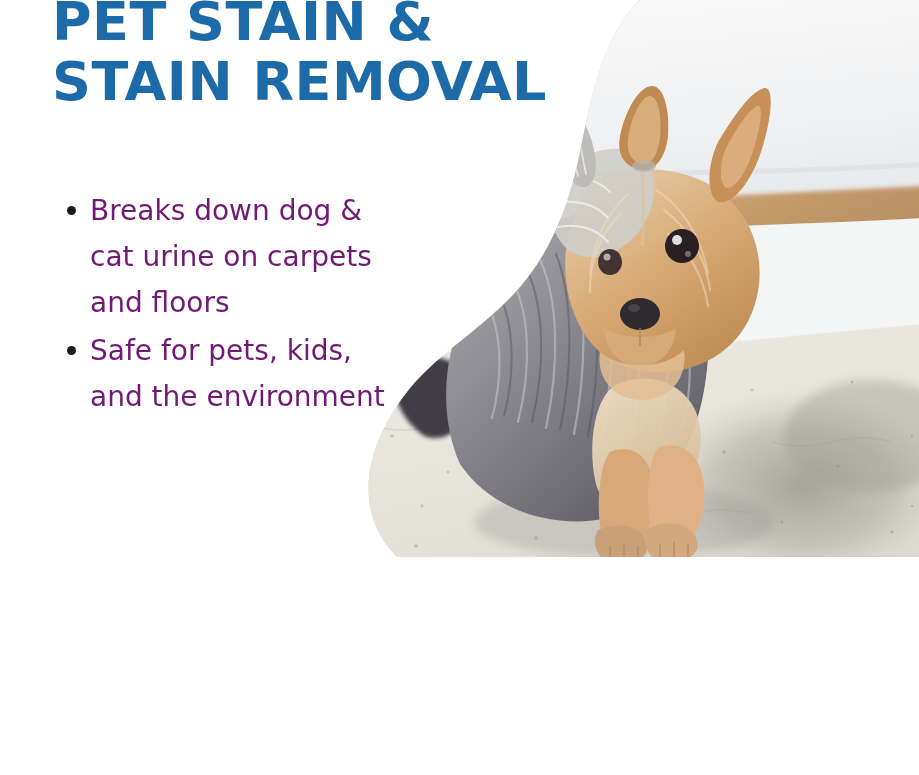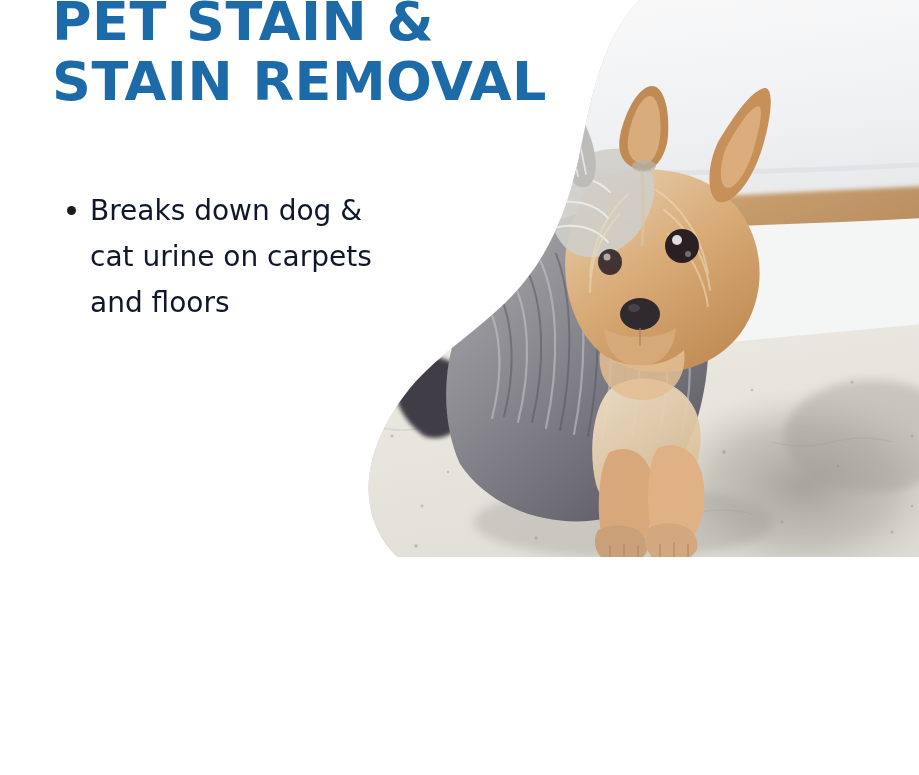--- a/index.html
+++ b/index.html
@@ -43,21 +43,21 @@
     top: 188px;
     width: 330px;
     z-index: 30;
   }
   .bullet-item {
     position: relative;
     padding-left: 32px;
     margin-bottom: 2px;
     font-size: 28px;
     line-height: 1.64;
-    color: #0f172a;
+    color: #701a75;
     font-weight: 400;
   }
   .bullet-dot {
     position: absolute;
     left: 9px;
     top: 18px;
     width: 9px;
     height: 9px;
     border-radius: 50%;
     background: #1c1c1c;
@@ -329,20 +329,24 @@
   <div class="headline">
     <div class="headline-line">PET STAIN &amp;</div>
     <div class="headline-line">STAIN REMOVAL</div>
   </div>
 
   <div class="bullets">
     <div class="bullet-item">
       <span class="bullet-dot"></span>
       <span>Breaks down dog &amp; cat urine on carpets and floors</span>
     </div>
+    <div class="bullet-item">
+      <span class="bullet-dot"></span>
+      <span>Safe for pets, kids, and the environment</span>
+    </div>
   </div>
 
   <div class="ribbon-wrap">
     <svg class="ribbon-svg" viewBox="0 0 919 64" preserveAspectRatio="none">
       <path d="M 0 0 L 874 0 L 874 32 L 874 0 L 874 64 L 0 64 Z" fill="#2488c9"></path>
       <path d="M 0 0 L 874 0 L 828 32 L 874 64 L 0 64 Z" fill="#2488c9"></path>
     </svg>
     <div class="ribbon-text">Beyond Bird Control – A Powerful, Eco-Friendly Cleaner for Multiple Uses!</div>
   </div>
 

